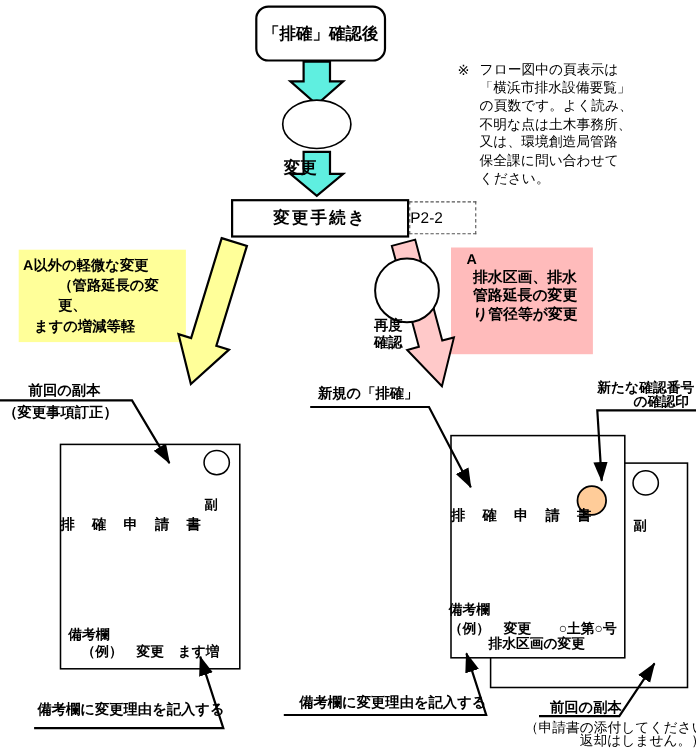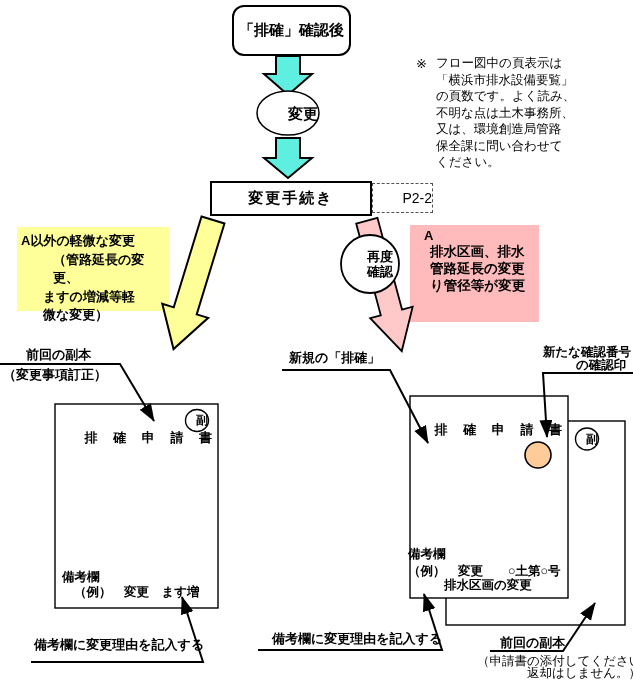--- a/index.html
+++ b/index.html
@@ -11,42 +11,41 @@
   .layer-svg { position:absolute; left:0; top:0; z-index:1; }
   .bgbox { position:absolute; z-index:0; }
   .txt { position:absolute; z-index:2; white-space:nowrap; line-height:1.25; }
   .flowbox {
     position:absolute; z-index:2; background:#fff; border:2px solid #000;
     display:flex; align-items:center; justify-content:center;
     font-size:15px; font-weight:bold;
   }
   .dashedbox {
     position:absolute; z-index:2; background:#fff; border:1px dashed #555;
-    display:flex; align-items:center; justify-content:flex-end; font-size:14px;
+    display:flex; align-items:center; justify-content:flex-start; font-size:14px;
   }
-  .center { text-align:right; }
+  .center { text-align:left;margin-top:39px; }
   .b { font-weight:bold; }
   .yellowbox { background:#FFFF99; font-size:13px; font-weight:bold; line-height:18.5px; padding-top:5px; }
   .yellowbox span { display:block; }
   .pinkbox { background:#FFBBBB; font-size:13.5px; font-weight:bold; }
   .pinkbox .cond { display:block; padding-left:20px; line-height:17px; }
   .doc-title { letter-spacing:6px; font-size:13px; font-weight:bold; }
   .small { font-size:12.5px; }
   .lbl { font-size:13px; font-weight:bold; }
 </style>
 </head>
 <body>
 
 <div class="canvas">
 
   <div class="bgbox yellowbox" style="left:17px; top:227px; width:152px; height:79px;">
     <span style="padding-left:4px">A以外の軽微な変更</span>
     <span style="padding-left:36px">（管路延長の変更、</span>
-    <span style="padding-left:26px">ますの増減等軽</span>
-    <span style="padding-left:26px">微な変更）</span>
+    <span style="padding-left:14px">ますの増減等軽</span>
   </div>
 
   <div class="bgbox pinkbox" style="left:410px; top:225px; width:129px; height:97px;">
     <span style="display:block; padding:4px 0 0 14px; font-size:13px; line-height:14px;">A</span>
     <span class="cond">排水区画、排水</span>
     <span class="cond">管路延長の変更</span>
     <span class="cond">り管径等が変更</span>
   </div>
 
   <svg class="layer-svg" width="633" height="680" viewBox="0 0 633 680">

